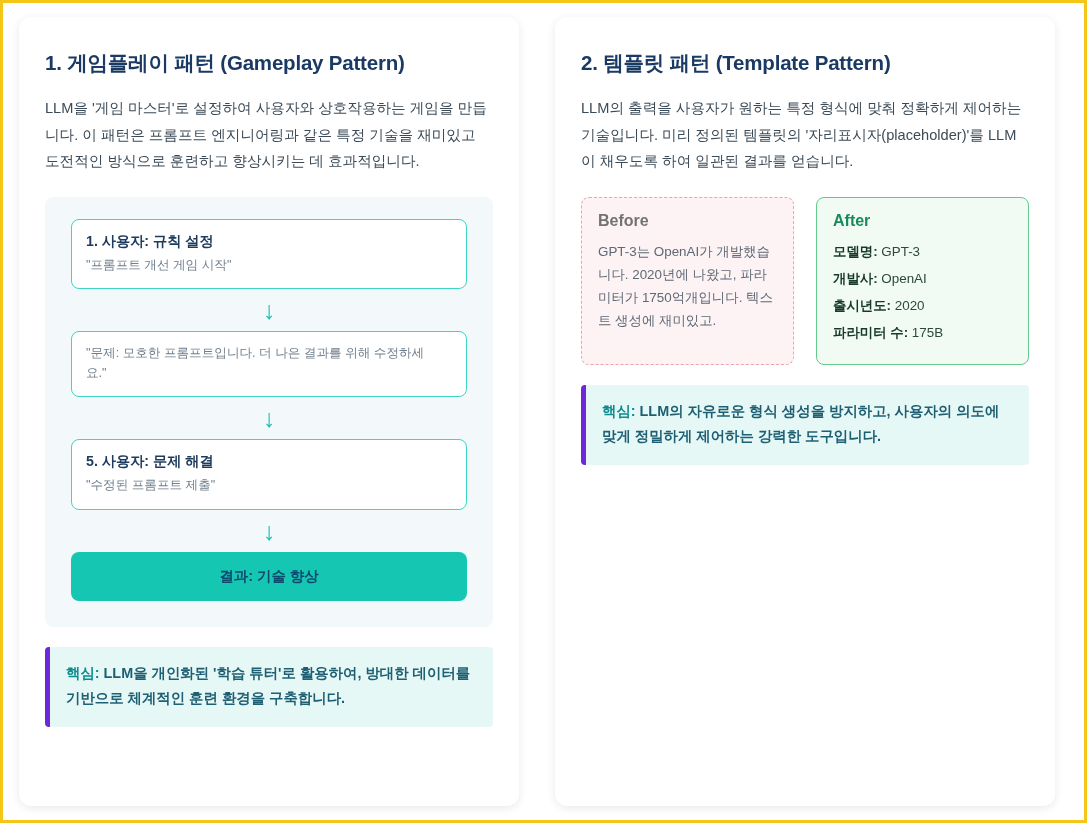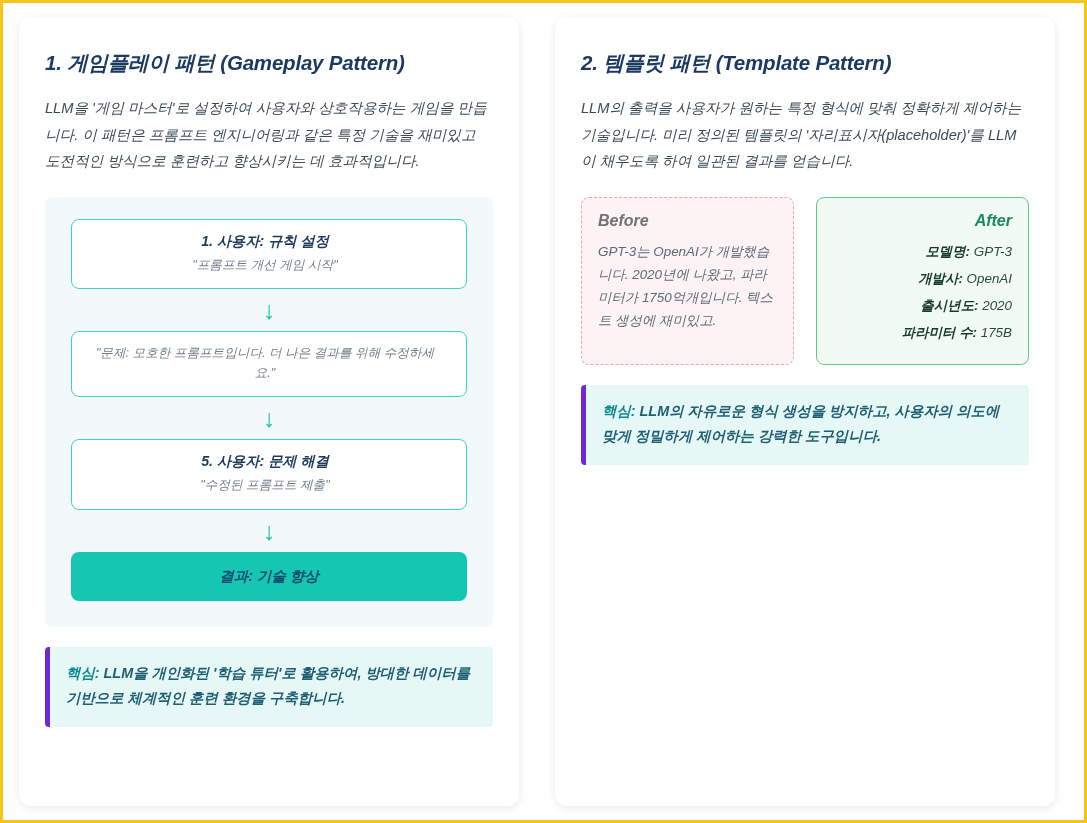--- a/index.html
+++ b/index.html
@@ -1,15 +1,15 @@
 <!DOCTYPE html>
 <html><head>
 <meta charset="utf-8">
 <style>
-  * { box-sizing: border-box; font-style: italic; }
+  * { box-sizing: border-box; }
   html, body {
     margin: 0; padding: 0;
     width: 1087px; height: 823px;
     background: #ffffff;
     font-family: "Liberation Sans", sans-serif;
   }
   .page {
     position: relative;
     width: 1087px; height: 823px;
     background: #ffffff;
@@ -50,21 +50,21 @@
   .flow {
     background: #f3f8fa;
     border-radius: 8px;
     padding: 22px 26px 26px 26px;
   }
   .node {
     border: 1.6px solid #3dd6c4;
     border-radius: 8px;
     background: #ffffff;
     padding: 12px 22px 13px 14px;
-    text-align: center;
+    text-align: left;
   }
   .node-title {
     font-size: 14.2px;
     font-weight: bold;
     color: #1d3b5c;
     margin-bottom: 5px;
   }
   .node-sub {
     font-size: 12.6px;
     color: #6f7e8c;
@@ -113,21 +113,20 @@
     padding: 14px 16px 16px 16px;
     min-height: 168px;
   }
   .before {
     background: #fdf2f4;
     border: 1.4px dashed #f0a3ae;
   }
   .after {
     background: #f1fbf4;
     border: 1.4px solid #63c98a;
-    text-align: right;
   }
   .ba-head {
     font-size: 16px;
     font-weight: bold;
     margin-bottom: 10px;
   }
   .before .ba-head { color: #737373; }
   .after .ba-head { color: #1a8a5a; }
   .ba-body {
     font-size: 13.4px;

